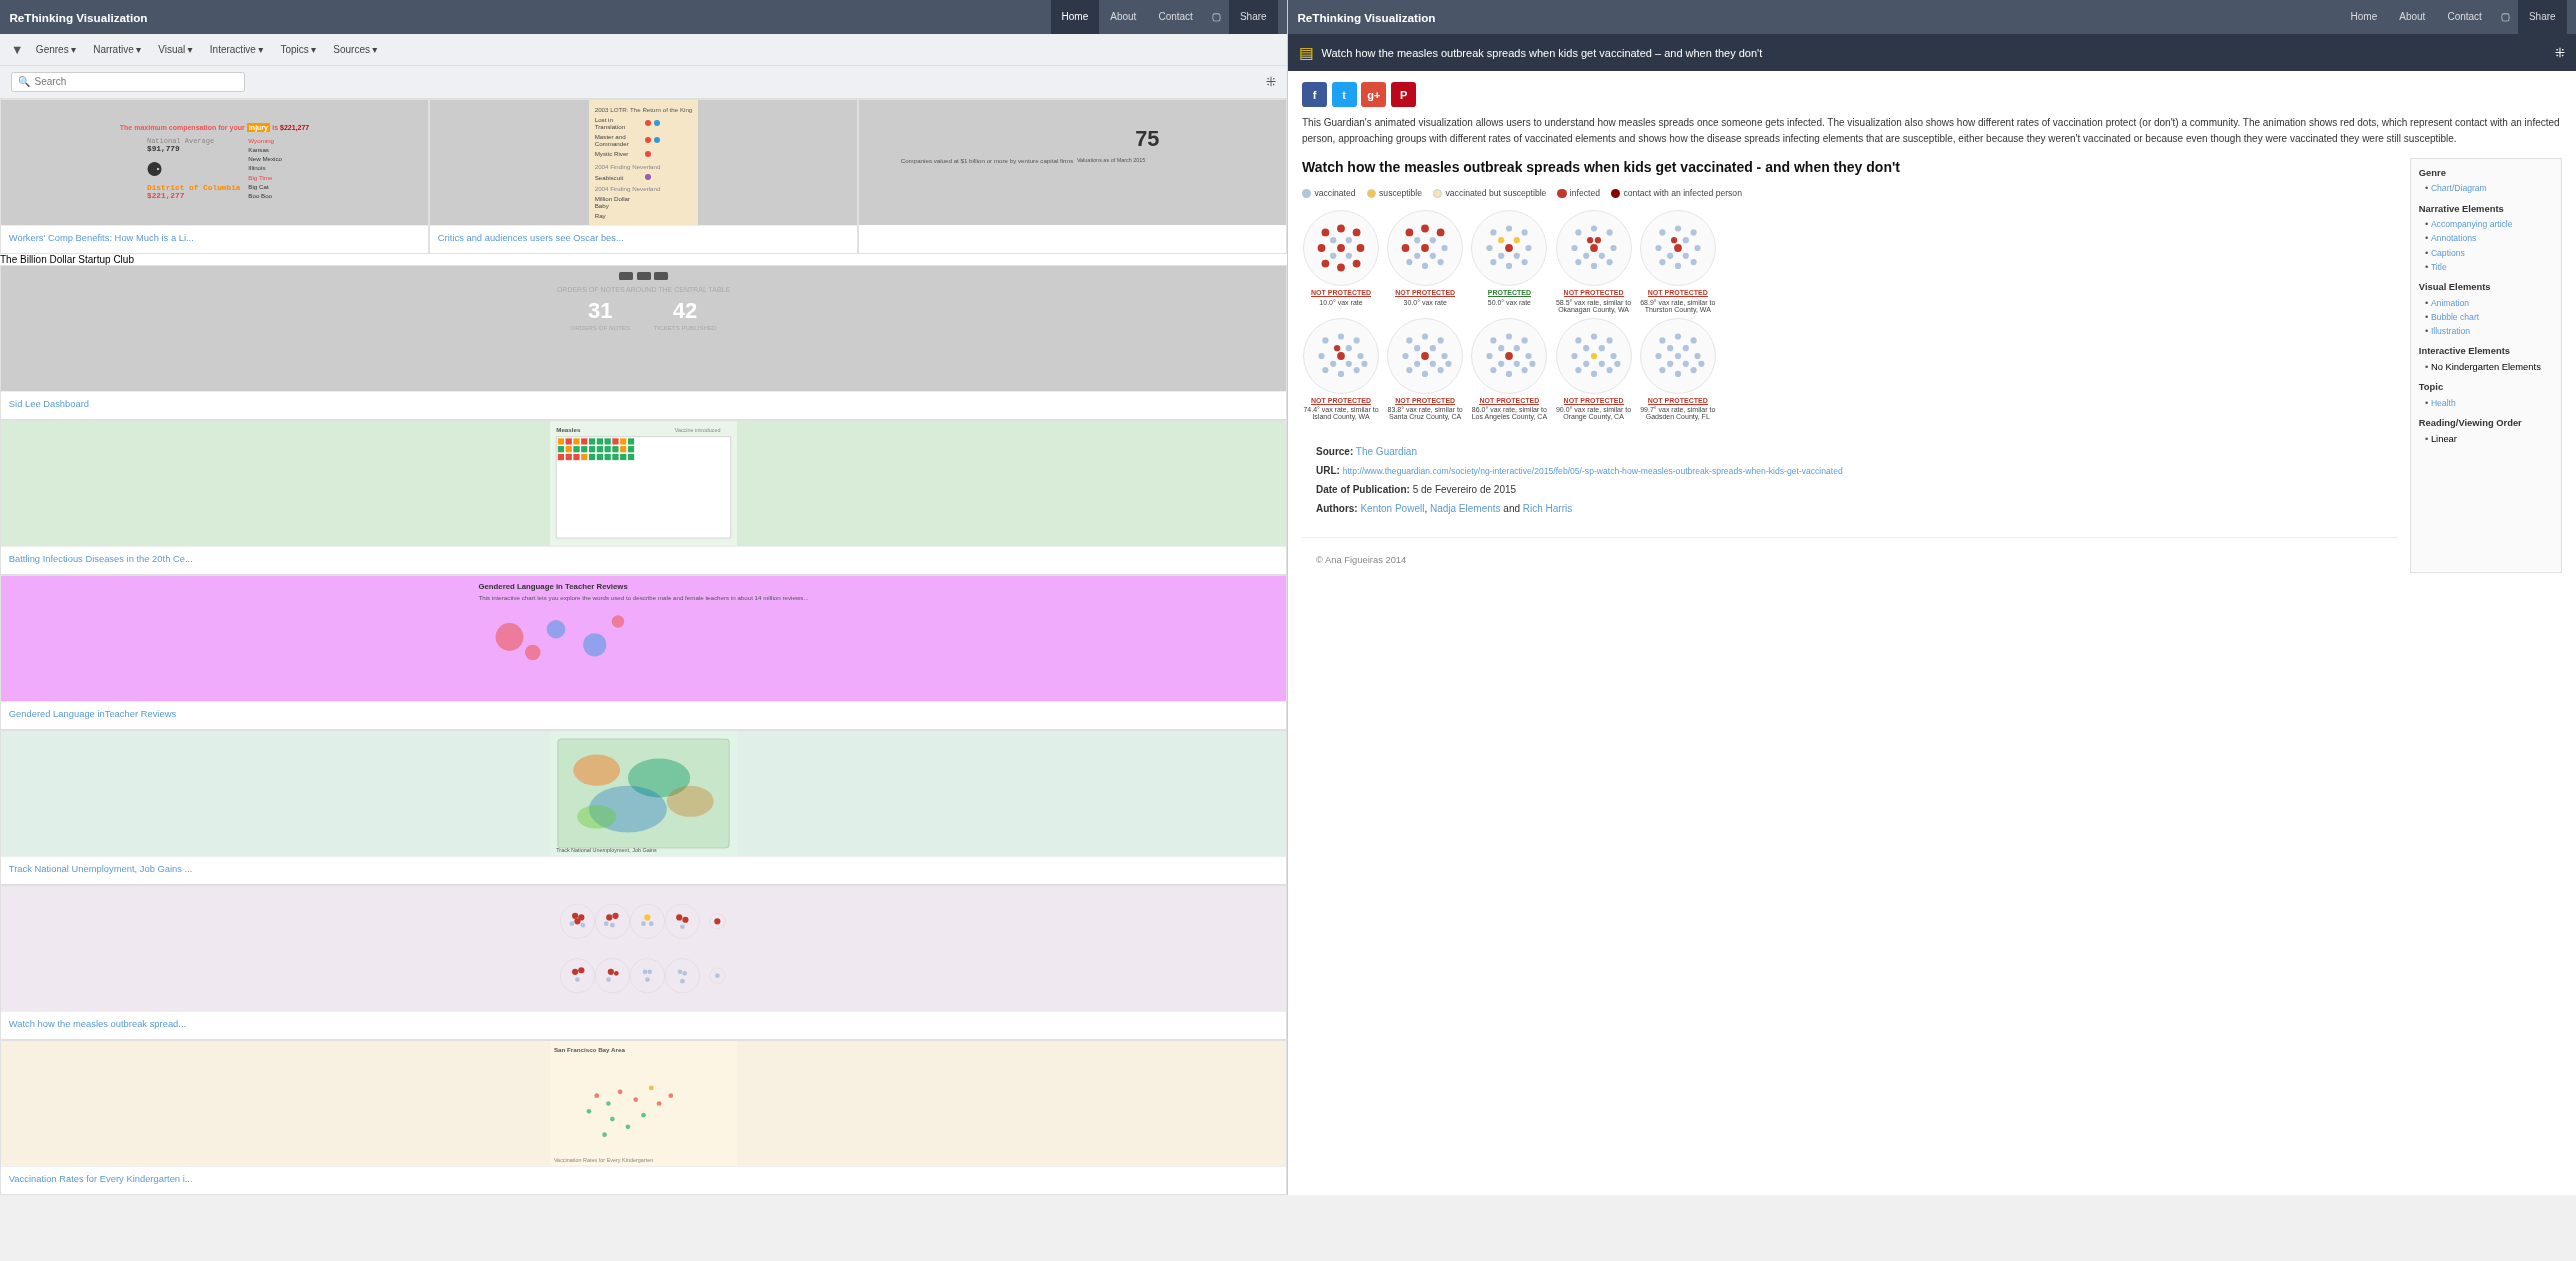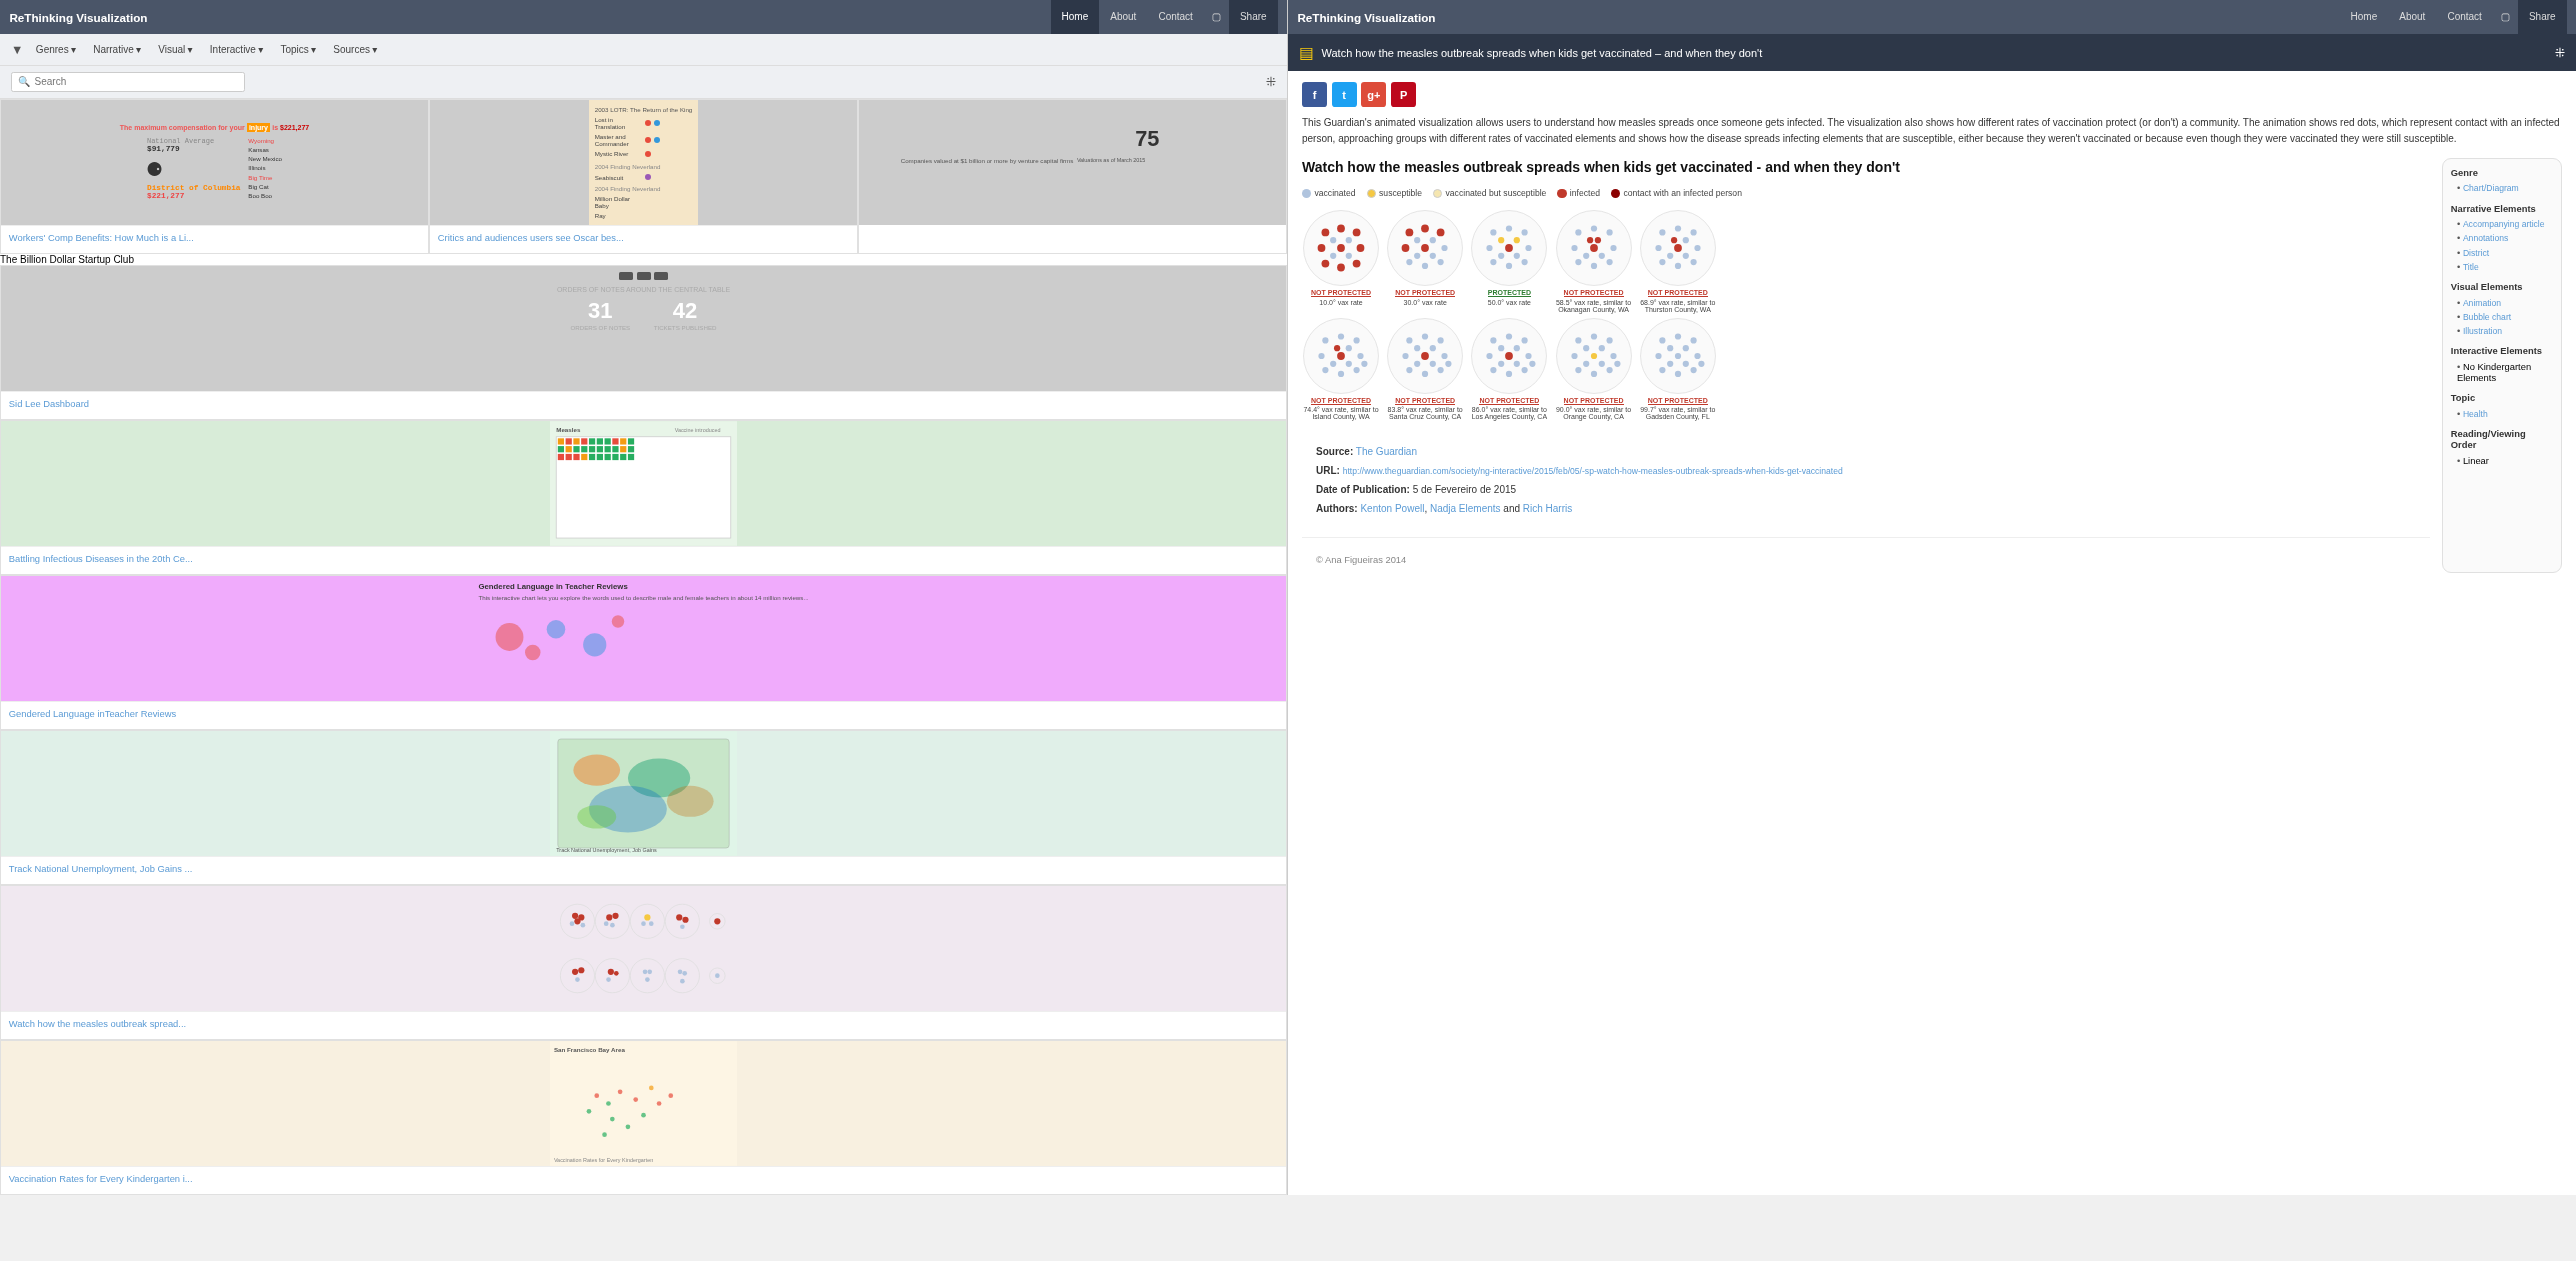--- a/index.html
+++ b/index.html
@@ -238,26 +238,26 @@
     }
 
     
     .article-content {
       display: flex;
       padding: 0 14px;
       gap: 12.5px;
     }
     .article-main { flex: 1; }
     .article-sidebar {
-      width: 120px;
+      width: 152px;
       flex-shrink: 0;
       font-size: 9.4px;
       border: 0.8px solid #e0e0e0;
       padding: 7.8px;
-      border-radius: 9px;
+      border-radius: 0;
       background: #fafafa;
     }
 
     .article-main h2 {
       font-size: 14px;
       font-weight: bold;
       color: #111;
       margin-bottom: 11px;
       line-height: 1.4;
     }
@@ -1060,21 +1060,21 @@
       <div class="sidebar-section">
         <h4>Narrative Elements</h4>
         <ul>
           <li>
             <a href="#">Accompanying article</a>
           </li>
           <li>
             <a href="#">Annotations</a>
           </li>
           <li>
-            <a href="#">District</a>
+            <a href="#">Captions</a>
           </li>
           <li>
             <a href="#">Title</a>
           </li>
         </ul>
       </div>
       <div class="sidebar-section">
         <h4>Visual Elements</h4>
         <ul>
           <li>

